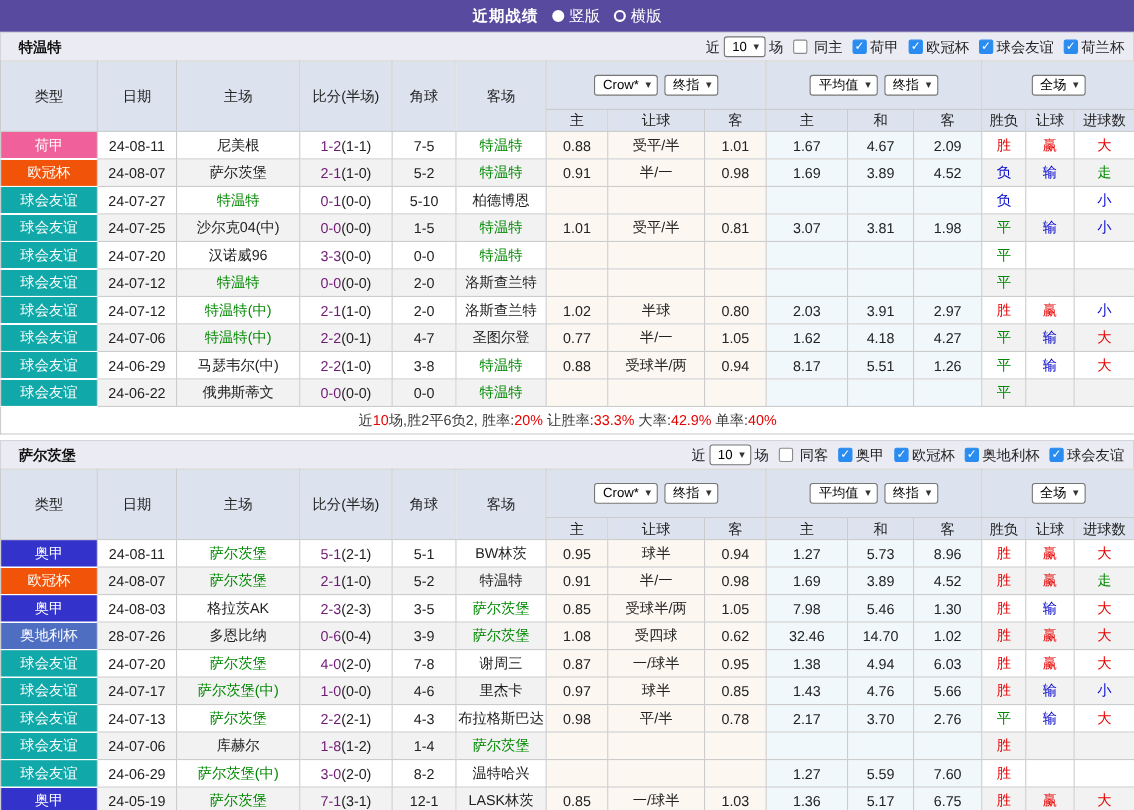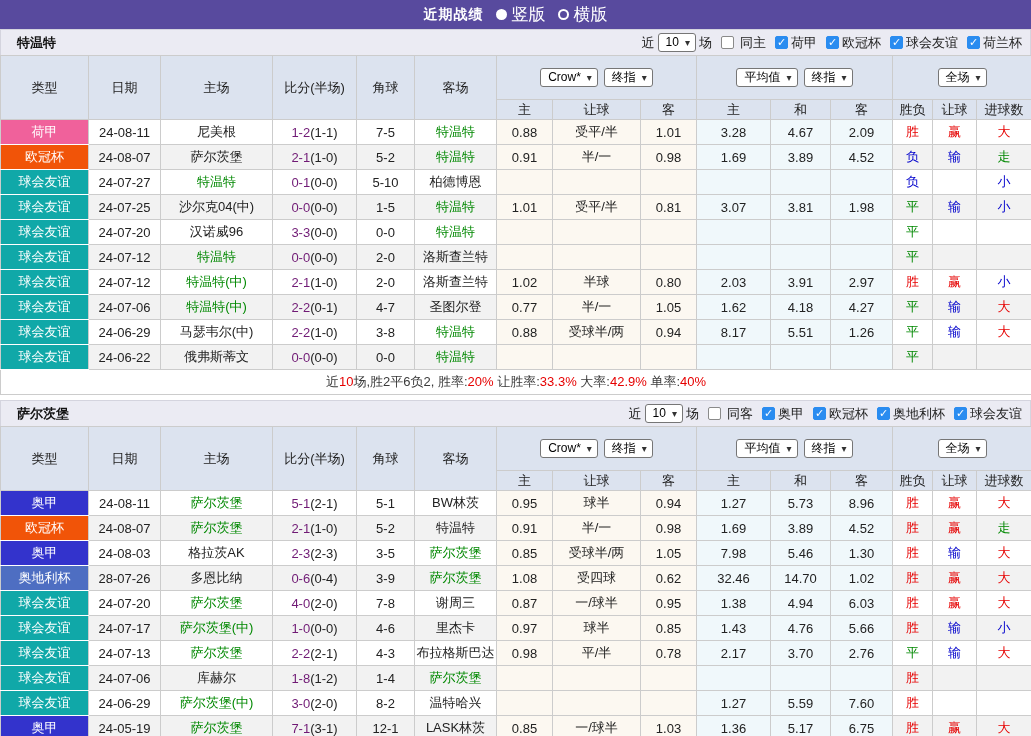--- a/index.html
+++ b/index.html
@@ -3,21 +3,21 @@
 <meta charset="utf-8">
 <style>
   * { box-sizing: border-box; }
   html,body { margin:0; padding:0; background:#fff; }
   body { font-family:"Liberation Sans","DejaVu Sans",sans-serif; width:1031px; }
   .page { width:1031px; }
 
   
   .topbar { height:29px; background:#584a9e; display:flex; align-items:center; justify-content:center; gap:12px; color:#fff; }
   .topbar-title { font-weight:bold; font-size:14px; letter-spacing:1px; }
-  .radio-opt { display:inline-flex; align-items:center; gap:5px; font-size:17px; cursor:pointer; }
+  .radio-opt { display:inline-flex; align-items:center; gap:5px; font-size:14px; cursor:pointer; }
   .radio { width:11px; height:11px; border-radius:50%; display:inline-block; }
   .radio.sel { background:#fff; border:2px solid #fff; }
   .radio.unsel { background:transparent; border:2px solid #fff; }
 
   
   .team-section + .team-section { margin-top:5px; }
   .title-row { height:26px; background:#ebebf3; border:1px solid #d4d4de; border-bottom:none; display:flex; align-items:center; padding:0 8px 0 16px; font-size:13px; }
   .team-name { font-weight:bold; color:#111; }
   .filter { margin-left:auto; display:flex; align-items:center; gap:3px; color:#222; }
 
@@ -150,21 +150,21 @@
             <tr class="">
               <td class="type" style="background:#f0619b">荷甲</td>
               <td>24-08-11</td>
               <td class="">尼美根</td>
               <td><span class="s-ft">1-2</span><span class="s-ht">(1-1)</span></td>
               <td>7-5</td>
               <td class="hl">特温特</td>
               <td class="odds">0.88</td>
               <td class="odds">受平/半</td>
               <td class="odds">1.01</td>
-              <td class="avg">3.28</td>
+              <td class="avg">1.67</td>
               <td class="avg">4.67</td>
               <td class="avg">2.09</td>
               <td style="color:#e60000">胜</td>
               <td style="color:#e60000">赢</td>
               <td style="color:#e60000">大</td>
             </tr>
             <tr class="alt">
               <td class="type" style="background:#f15408">欧冠杯</td>
               <td>24-08-07</td>
               <td class="">萨尔茨堡</td>

